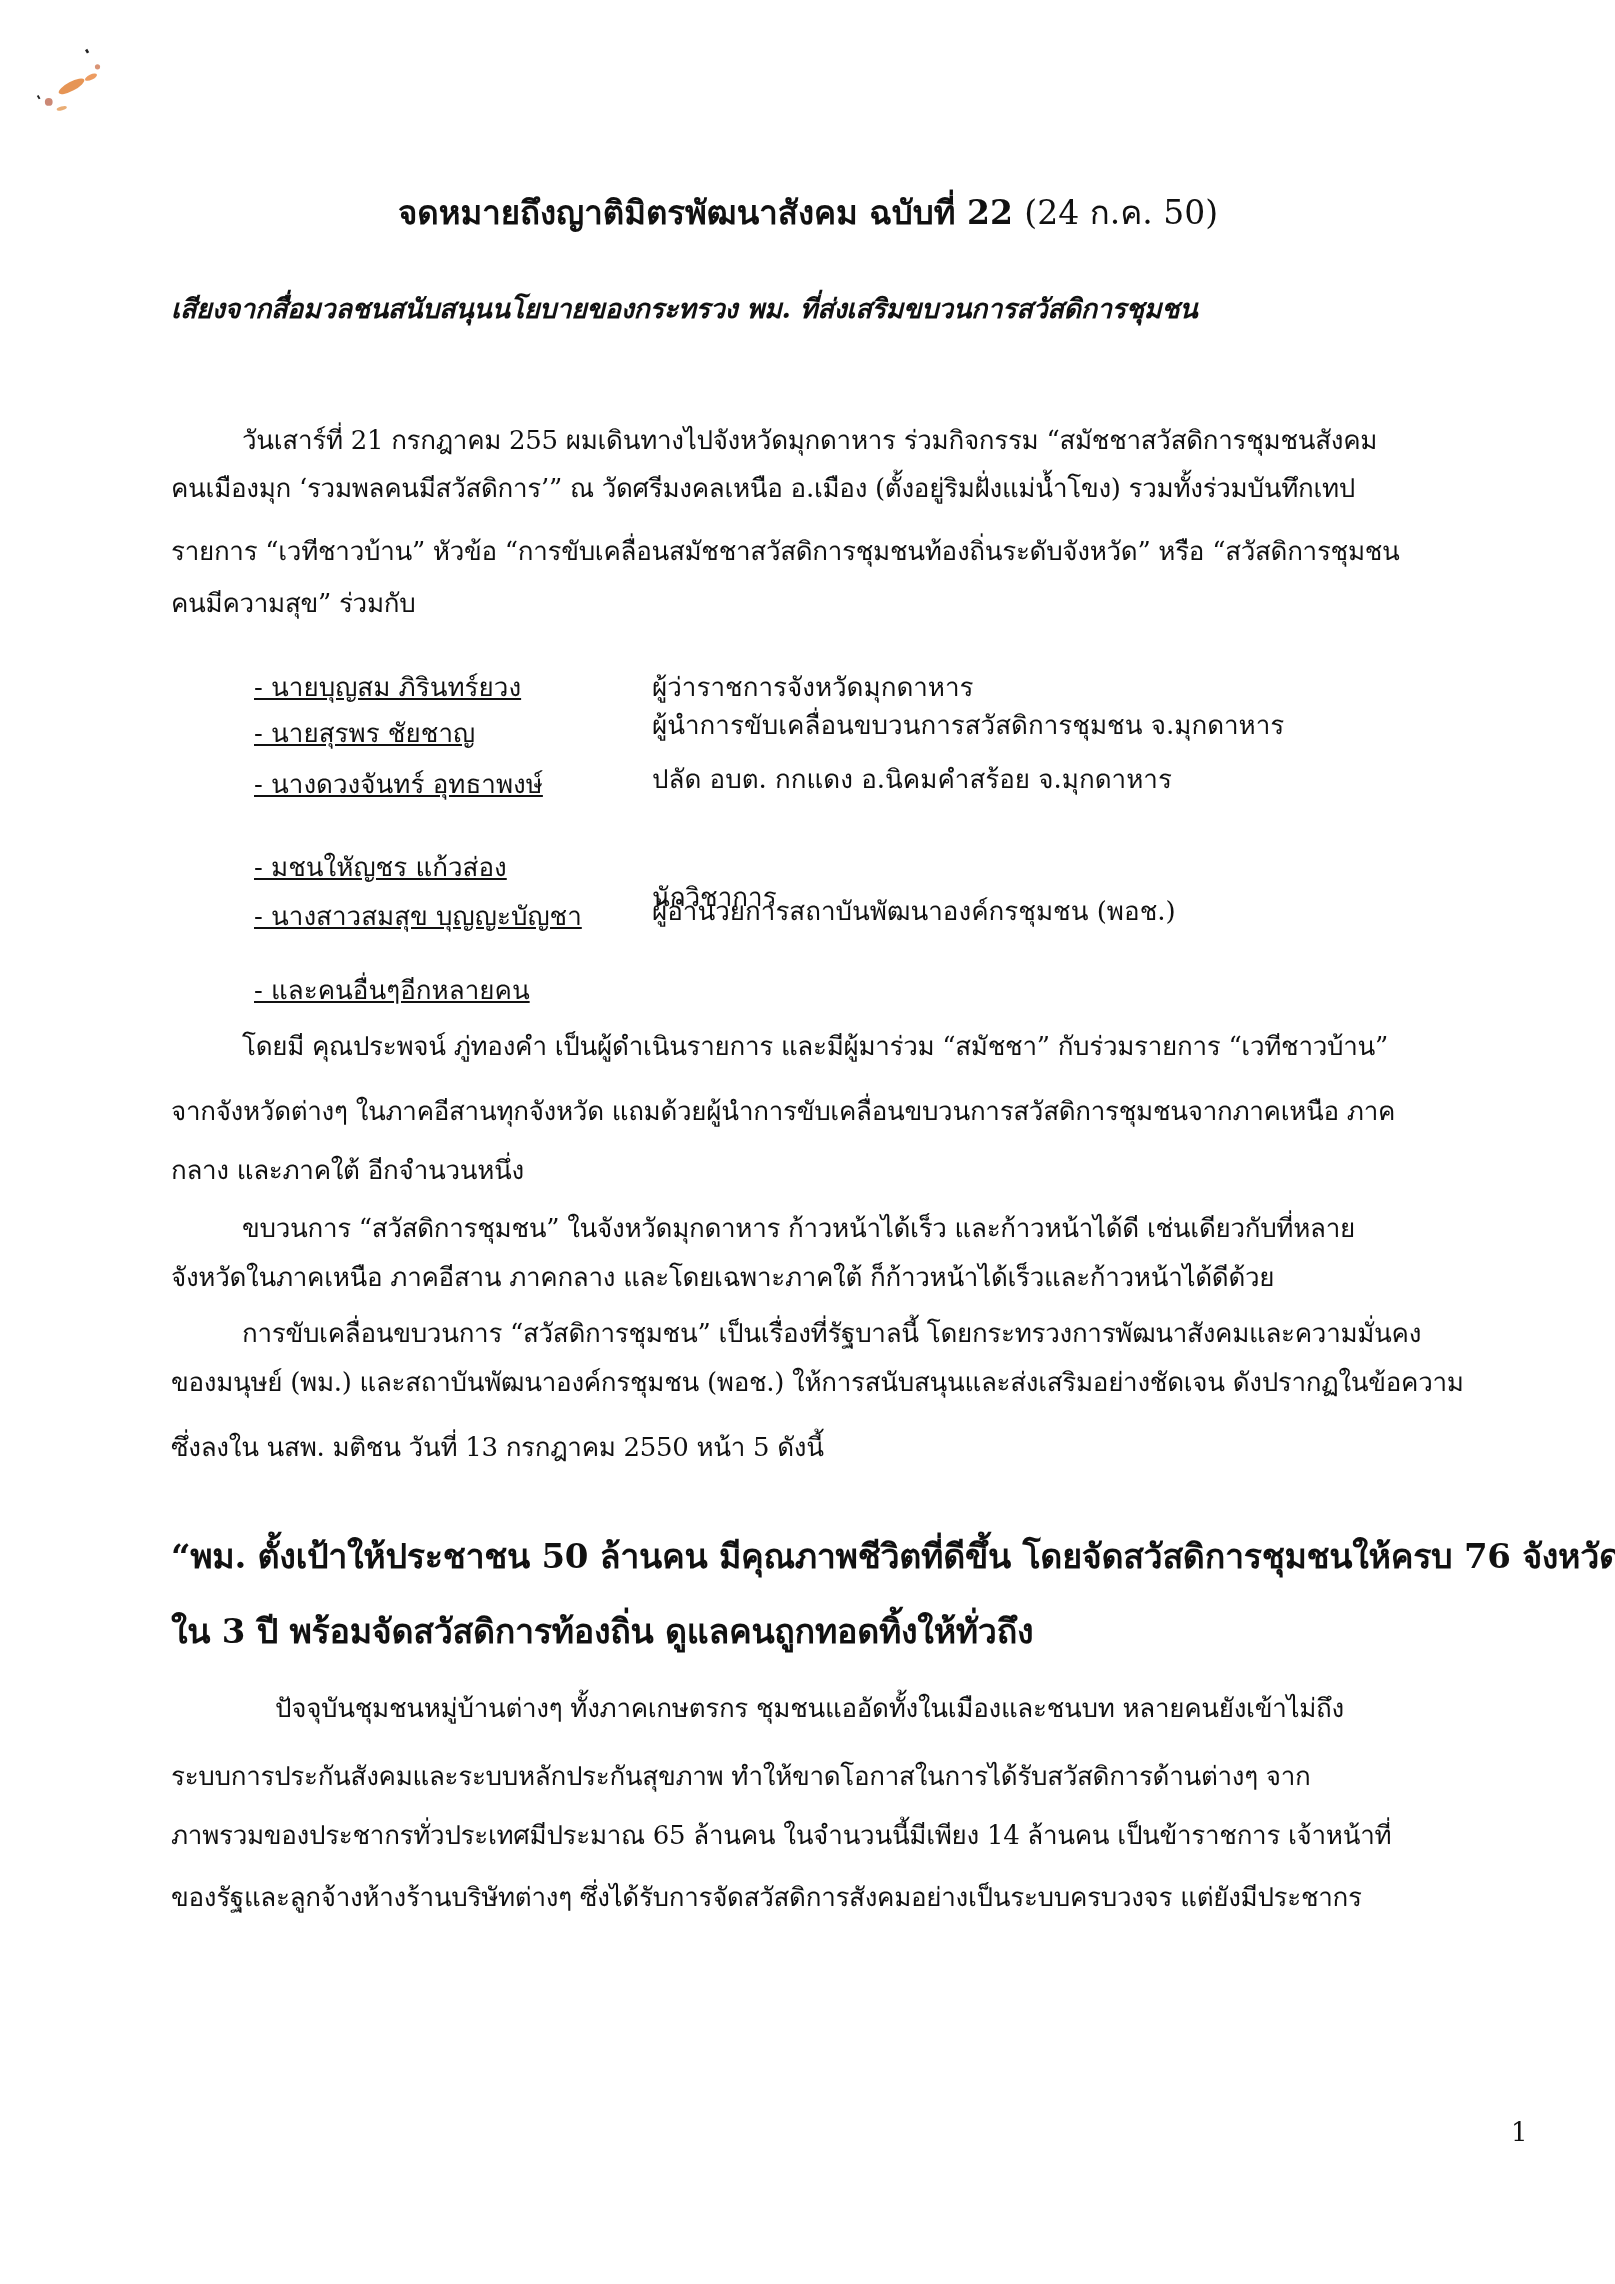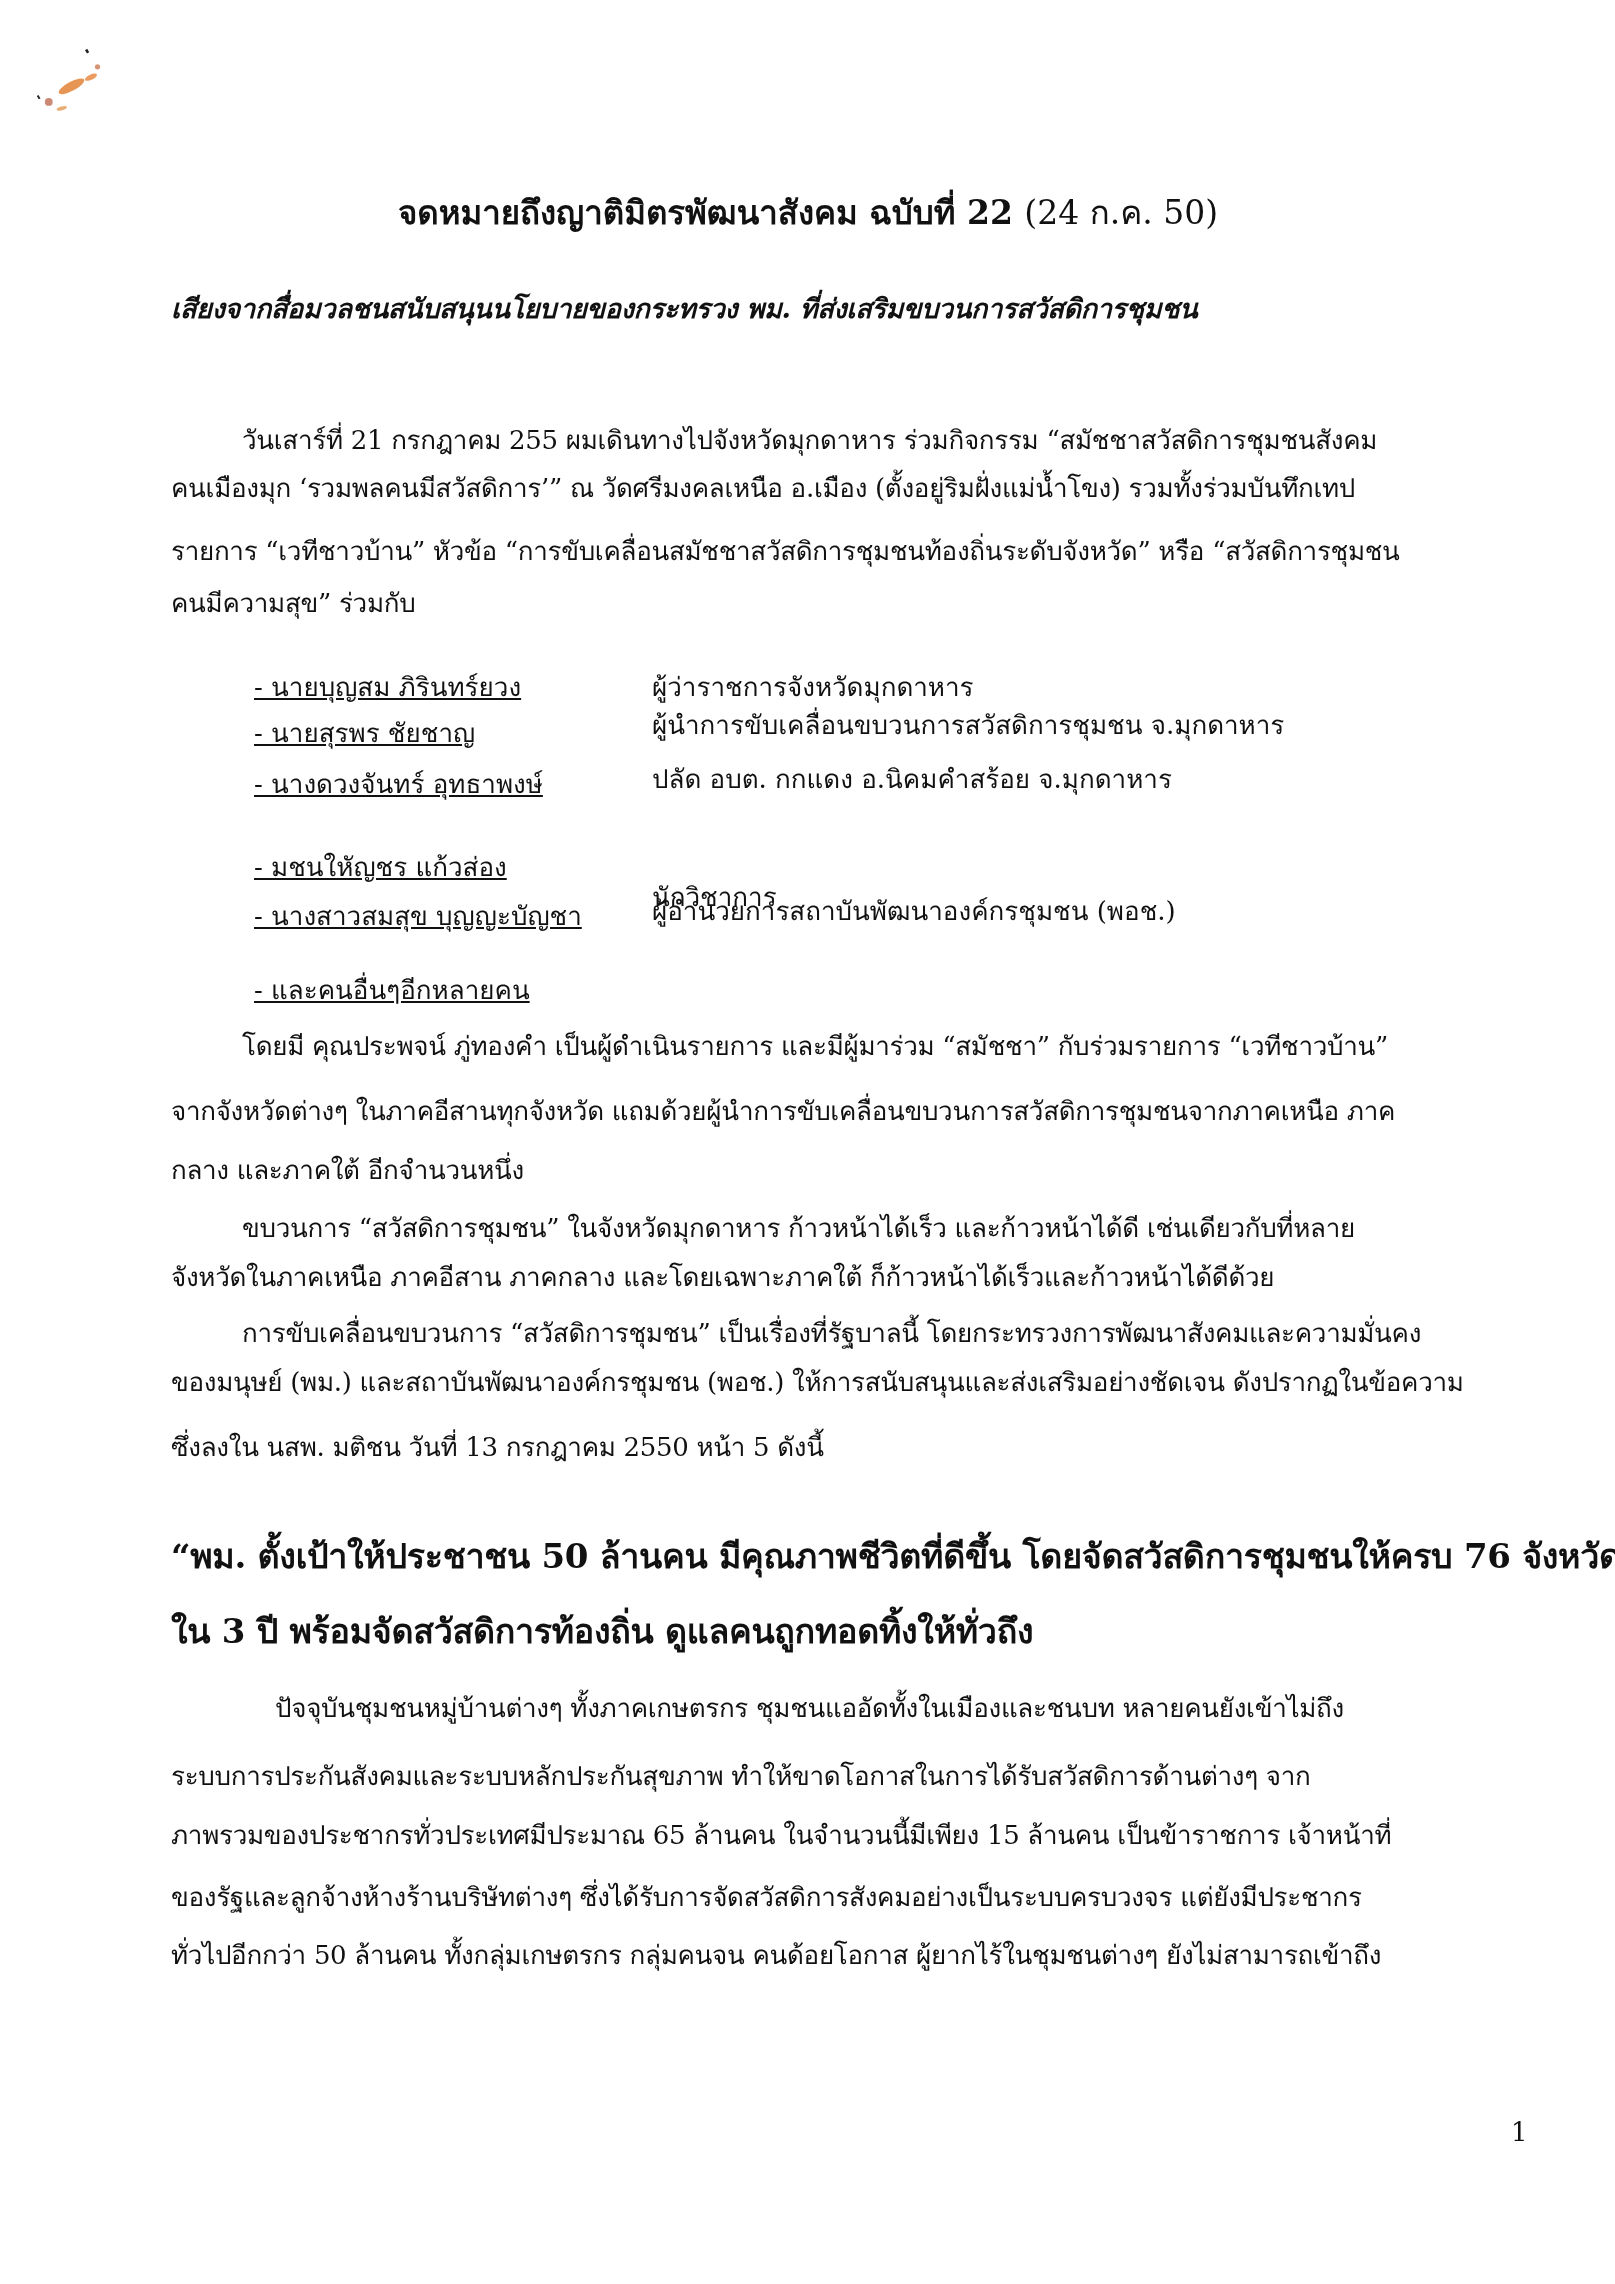--- a/index.html
+++ b/index.html
@@ -149,19 +149,18 @@
 
   <div class="line" style="left:242px; top:1317px;">การขับเคลื่อนขบวนการ “สวัสดิการชุมชน” เป็นเรื่องที่รัฐบาลนี้ โดยกระทรวงการพัฒนาสังคมและความมั่นคง</div>
   <div class="line" style="left:171px; top:1366px;">ของมนุษย์ (พม.) และสถาบันพัฒนาองค์กรชุมชน (พอช.) ให้การสนับสนุนและส่งเสริมอย่างชัดเจน ดังปรากฏในข้อความ</div>
   <div class="line" style="left:171px; top:1431px;">ซึ่งลงใน นสพ. มติชน วันที่ 13 กรกฎาคม 2550 หน้า 5 ดังนี้</div>
 
   <div class="headline" style="top:1529px;">“พม. ตั้งเป้าให้ประชาชน 50 ล้านคน มีคุณภาพชีวิตที่ดีขึ้น โดยจัดสวัสดิการชุมชนให้ครบ 76 จังหวัด</div>
   <div class="headline" style="top:1604px;">ใน 3 ปี พร้อมจัดสวัสดิการท้องถิ่น ดูแลคนถูกทอดทิ้งให้ทั่วถึง</div>
 
   <div class="line" style="left:275px; top:1692px;">ปัจจุบันชุมชนหมู่บ้านต่างๆ ทั้งภาคเกษตรกร ชุมชนแออัดทั้งในเมืองและชนบท  หลายคนยังเข้าไม่ถึง</div>
   <div class="line" style="left:171px; top:1760px;">ระบบการประกันสังคมและระบบหลักประกันสุขภาพ ทำให้ขาดโอกาสในการได้รับสวัสดิการด้านต่างๆ จาก</div>
-  <div class="line" style="left:171px; top:1819px;">ภาพรวมของประชากรทั่วประเทศมีประมาณ 65 ล้านคน ในจำนวนนี้มีเพียง 15 ล้านคน เป็นข้าราชการ เจ้าหน้าที่</div>
+  <div class="line" style="left:171px; top:1819px;">ภาพรวมของประชากรทั่วประเทศมีประมาณ 65 ล้านคน ในจำนวนนี้มีเพียง 14 ล้านคน เป็นข้าราชการ เจ้าหน้าที่</div>
   <div class="line" style="left:171px; top:1881px;">ของรัฐและลูกจ้างห้างร้านบริษัทต่างๆ ซึ่งได้รับการจัดสวัสดิการสังคมอย่างเป็นระบบครบวงจร แต่ยังมีประชากร</div>
-  <div class="line" style="left:171px; top:1939px;">ทั่วไปอีกกว่า 50 ล้านคน ทั้งกลุ่มเกษตรกร กลุ่มคนจน คนด้อยโอกาส ผู้ยากไร้ในชุมชนต่างๆ ยังไม่สามารถเข้าถึง</div>
 
   <div class="page-number">1</div>
 </div>
 
 
 </body></html>

